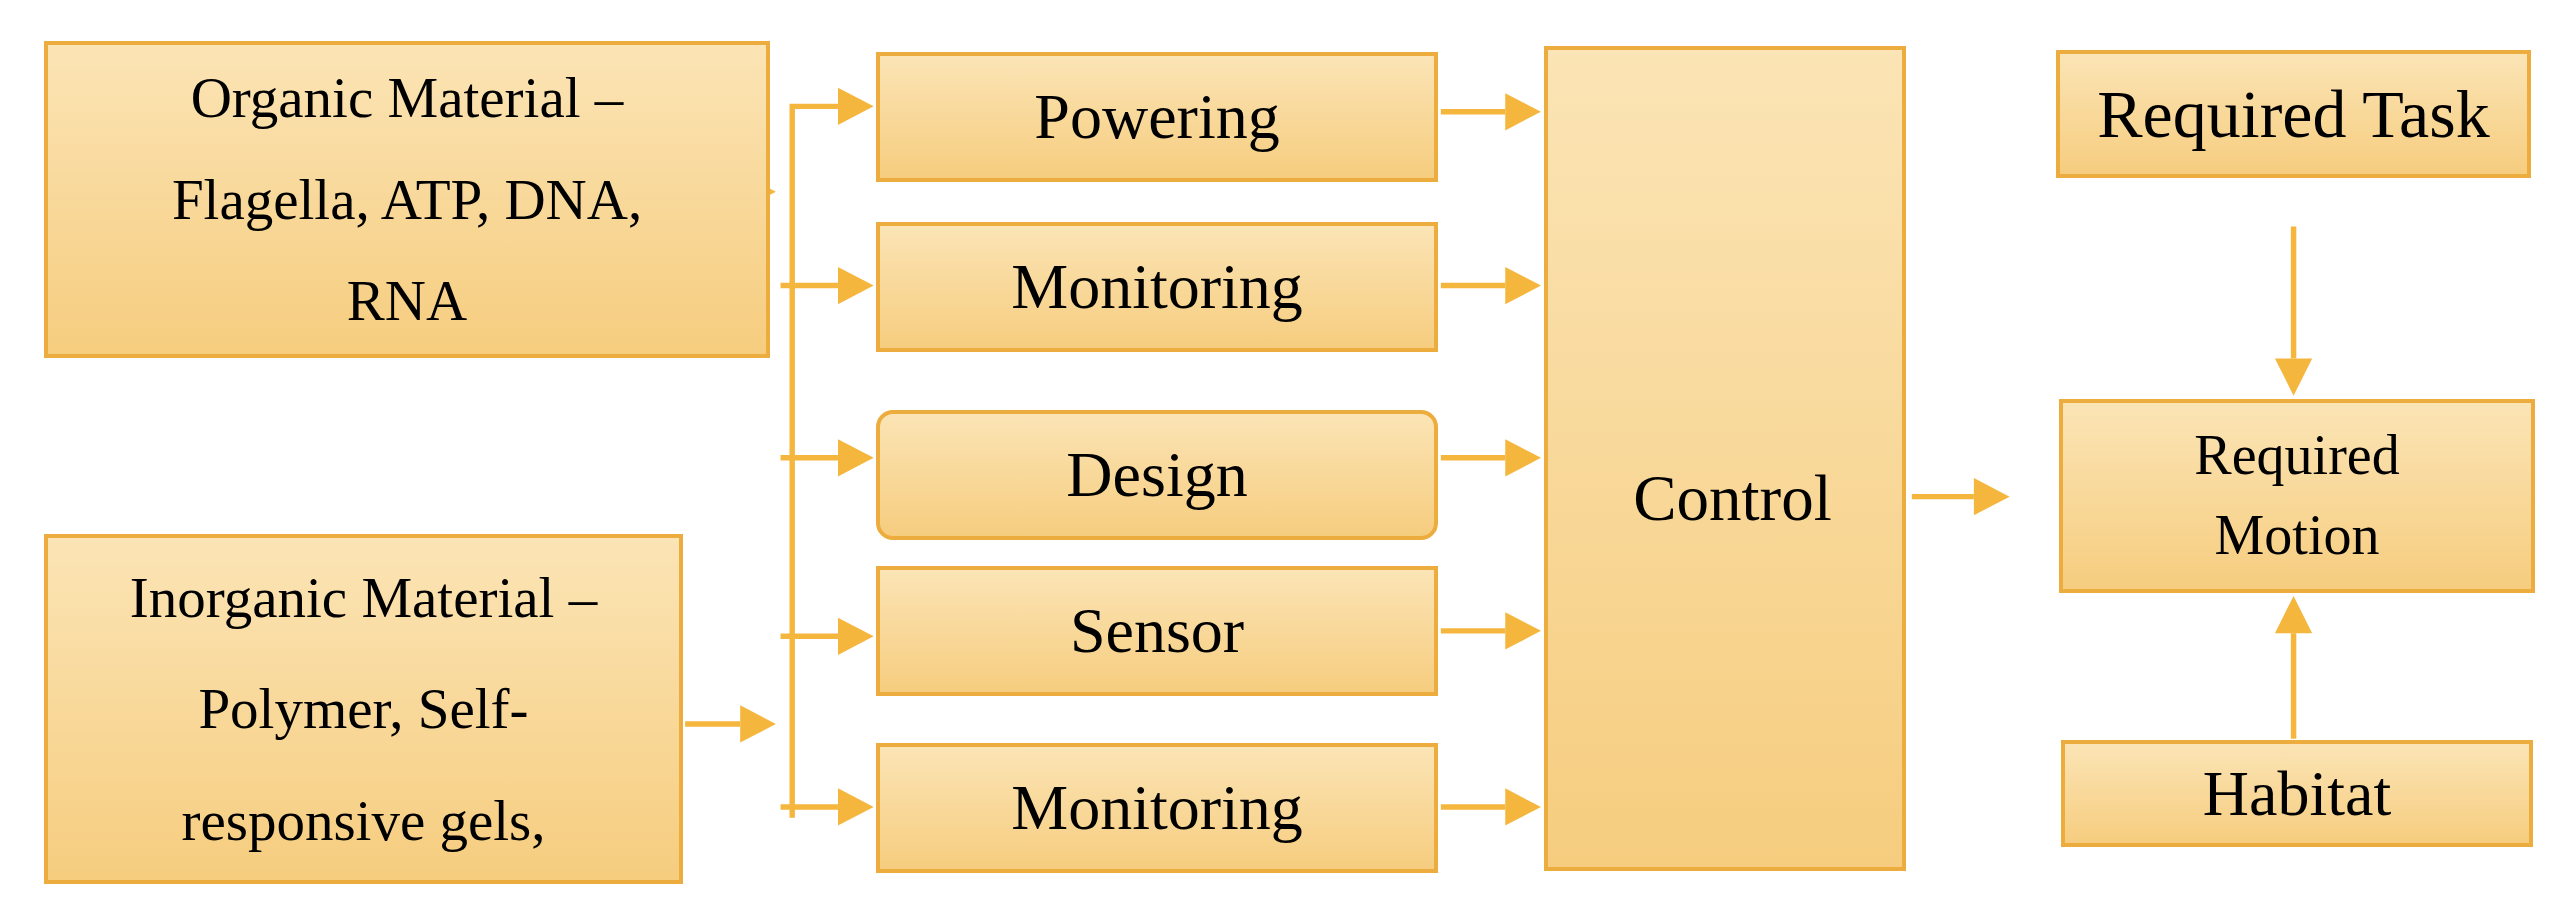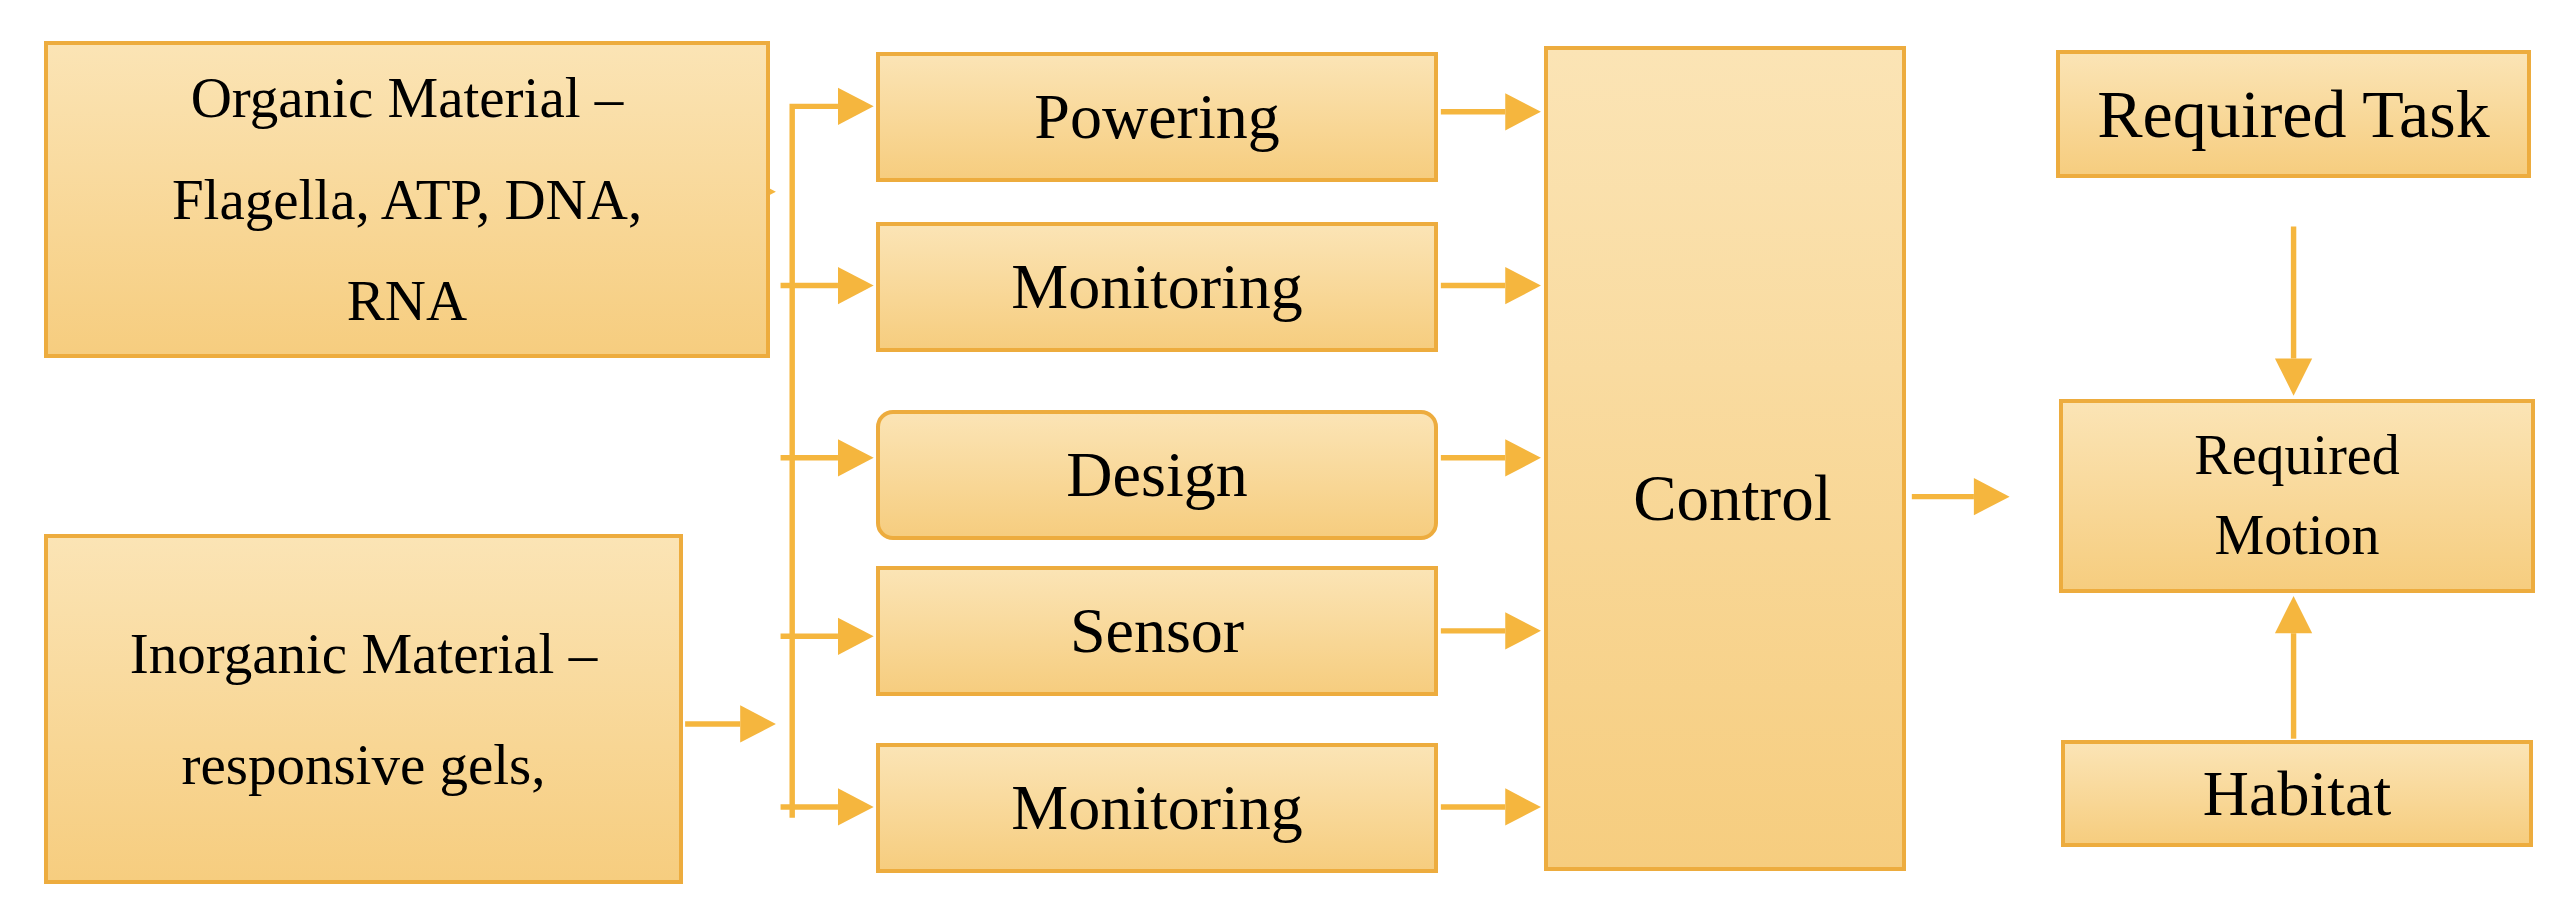--- a/index.html
+++ b/index.html
@@ -141,20 +141,21 @@
     <div class="lines">
       <div>Organic Material –</div>
       <div>Flagella, ATP, DNA,</div>
       <div>RNA</div>
     </div>
   </div>
 
   <div class="box inorganic">
     <div class="lines">
       <div>Inorganic Material –</div>
+      <div>Polymer, Self-</div>
       <div>responsive gels,</div>
     </div>
   </div>
 
   <div class="box mid powering">
     <div class="lines">Powering</div>
   </div>
   <div class="box mid connection">
     <div class="lines">Monitoring</div>
   </div>

